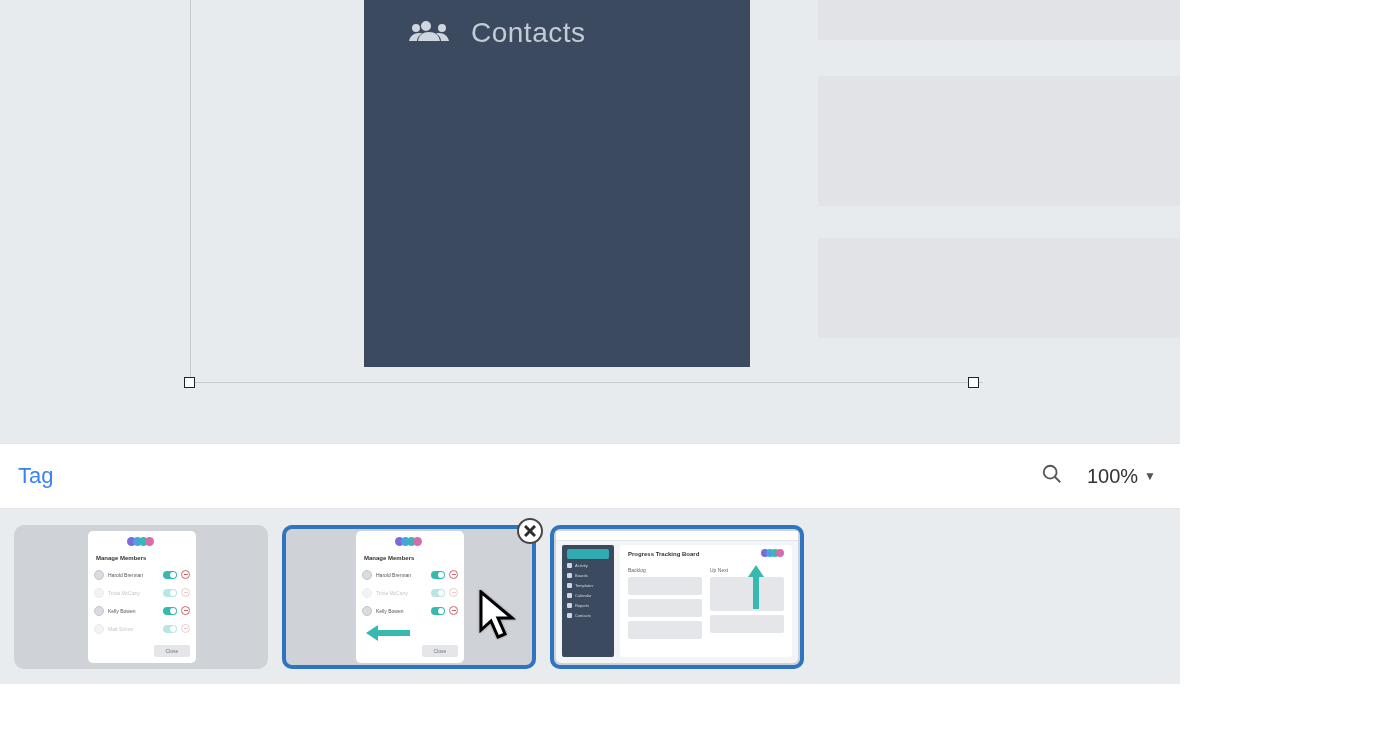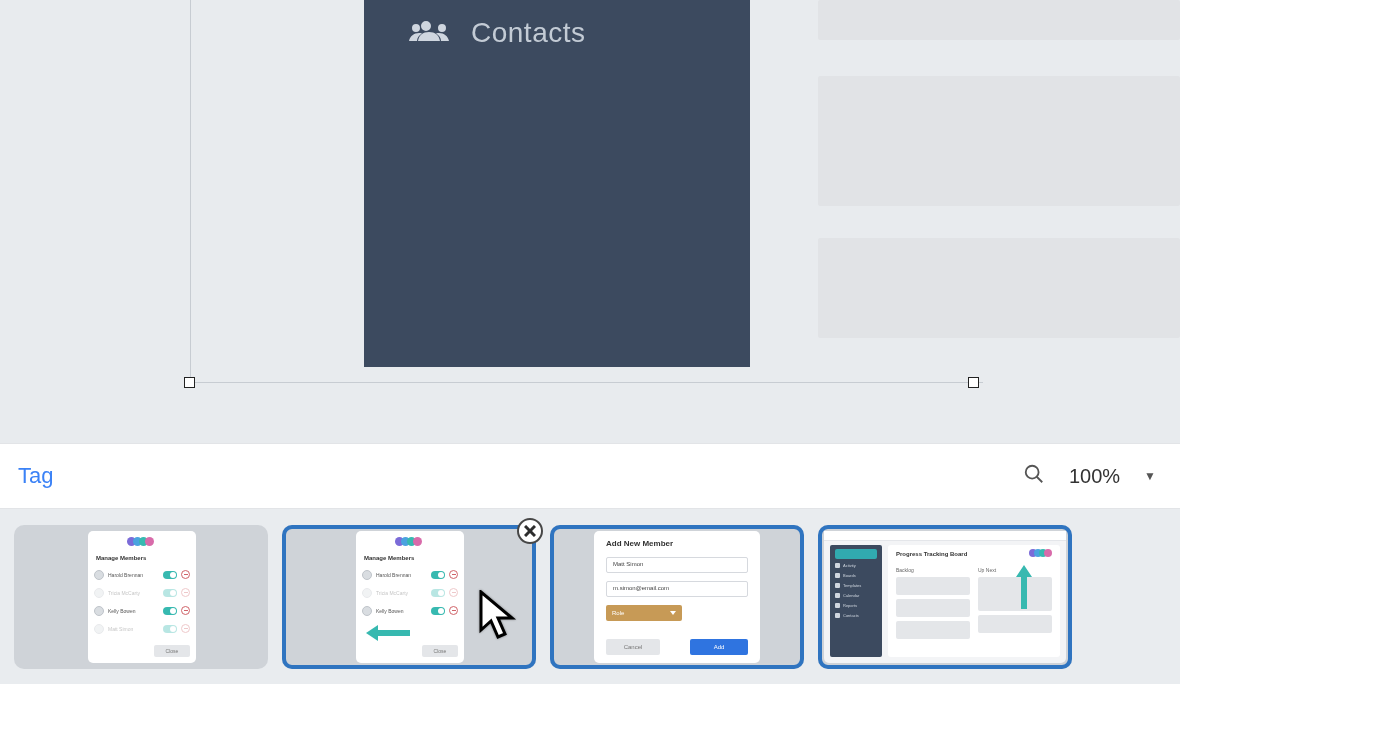--- a/index.html
+++ b/index.html
@@ -68,21 +68,21 @@
     background: #fff;
     border-top: 1px solid #e2e4e7;
     border-bottom: 1px solid #e2e4e7;
     display: flex; align-items: center; justify-content: space-between;
     padding-left: 18px; padding-right: 24px;
     color: #333;
   }
   .toolbar .tag-text { font-size: 22px; color: #3b82f6; }
   .toolbar .right { display: flex; align-items: center; gap: 24px; }
   .toolbar .mag svg { width: 22px; height: 22px; stroke: #555; stroke-width: 2; fill: none; }
-  .toolbar .zoom { font-size: 20px; color: #333; display: flex; align-items: center; gap: 24px; }
+  .toolbar .zoom { font-size: 20px; color: #333; display: flex; align-items: center; gap: 6px; }
   .toolbar .caret { font-size: 12px; color: #555; }
 
   
   .strip {
     position: absolute;
     left: 0; top: 509px; width: 1180px; height: 175px;
     background: #e9ecef;
     display: flex; align-items: center; gap: 14px;
     padding: 12px 14px;
   }
@@ -292,33 +292,20 @@
       </div>
       <div class="btn">Close</div>
     </div>
     <div class="cursor-ptr">
       <svg viewBox="0 0 40 52" width="40" height="52">
         <polygon points="3,2 3,40 13,31 20,47 27,44 20,28 34,28" fill="#fff" stroke="#000" stroke-width="3"></polygon>
       </svg>
     </div>
   </div>
 
-  <div class="thumb seq">
-    <div class="thumb-inner anm">
-      <div class="ttl">Add New Member</div>
-      <div class="inp one">Matt Simon</div>
-      <div class="inp two">m.simon@email.com</div>
-      <div class="role">
-        <span>Role</span>
-        <span class="tri"></span>
-      </div>
-      <div class="cancel">Cancel</div>
-      <div class="add">Add</div>
-    </div>
-  </div>
 
   <div class="thumb seq">
     <div class="thumb-inner ptb-wrap">
       <div class="ptb-bar"></div>
       <div class="ptb-side">
         <div class="hd"></div>
         <div class="it">
             <div class="ic"></div>
             <div class="lb">Activity</div>
           </div>

